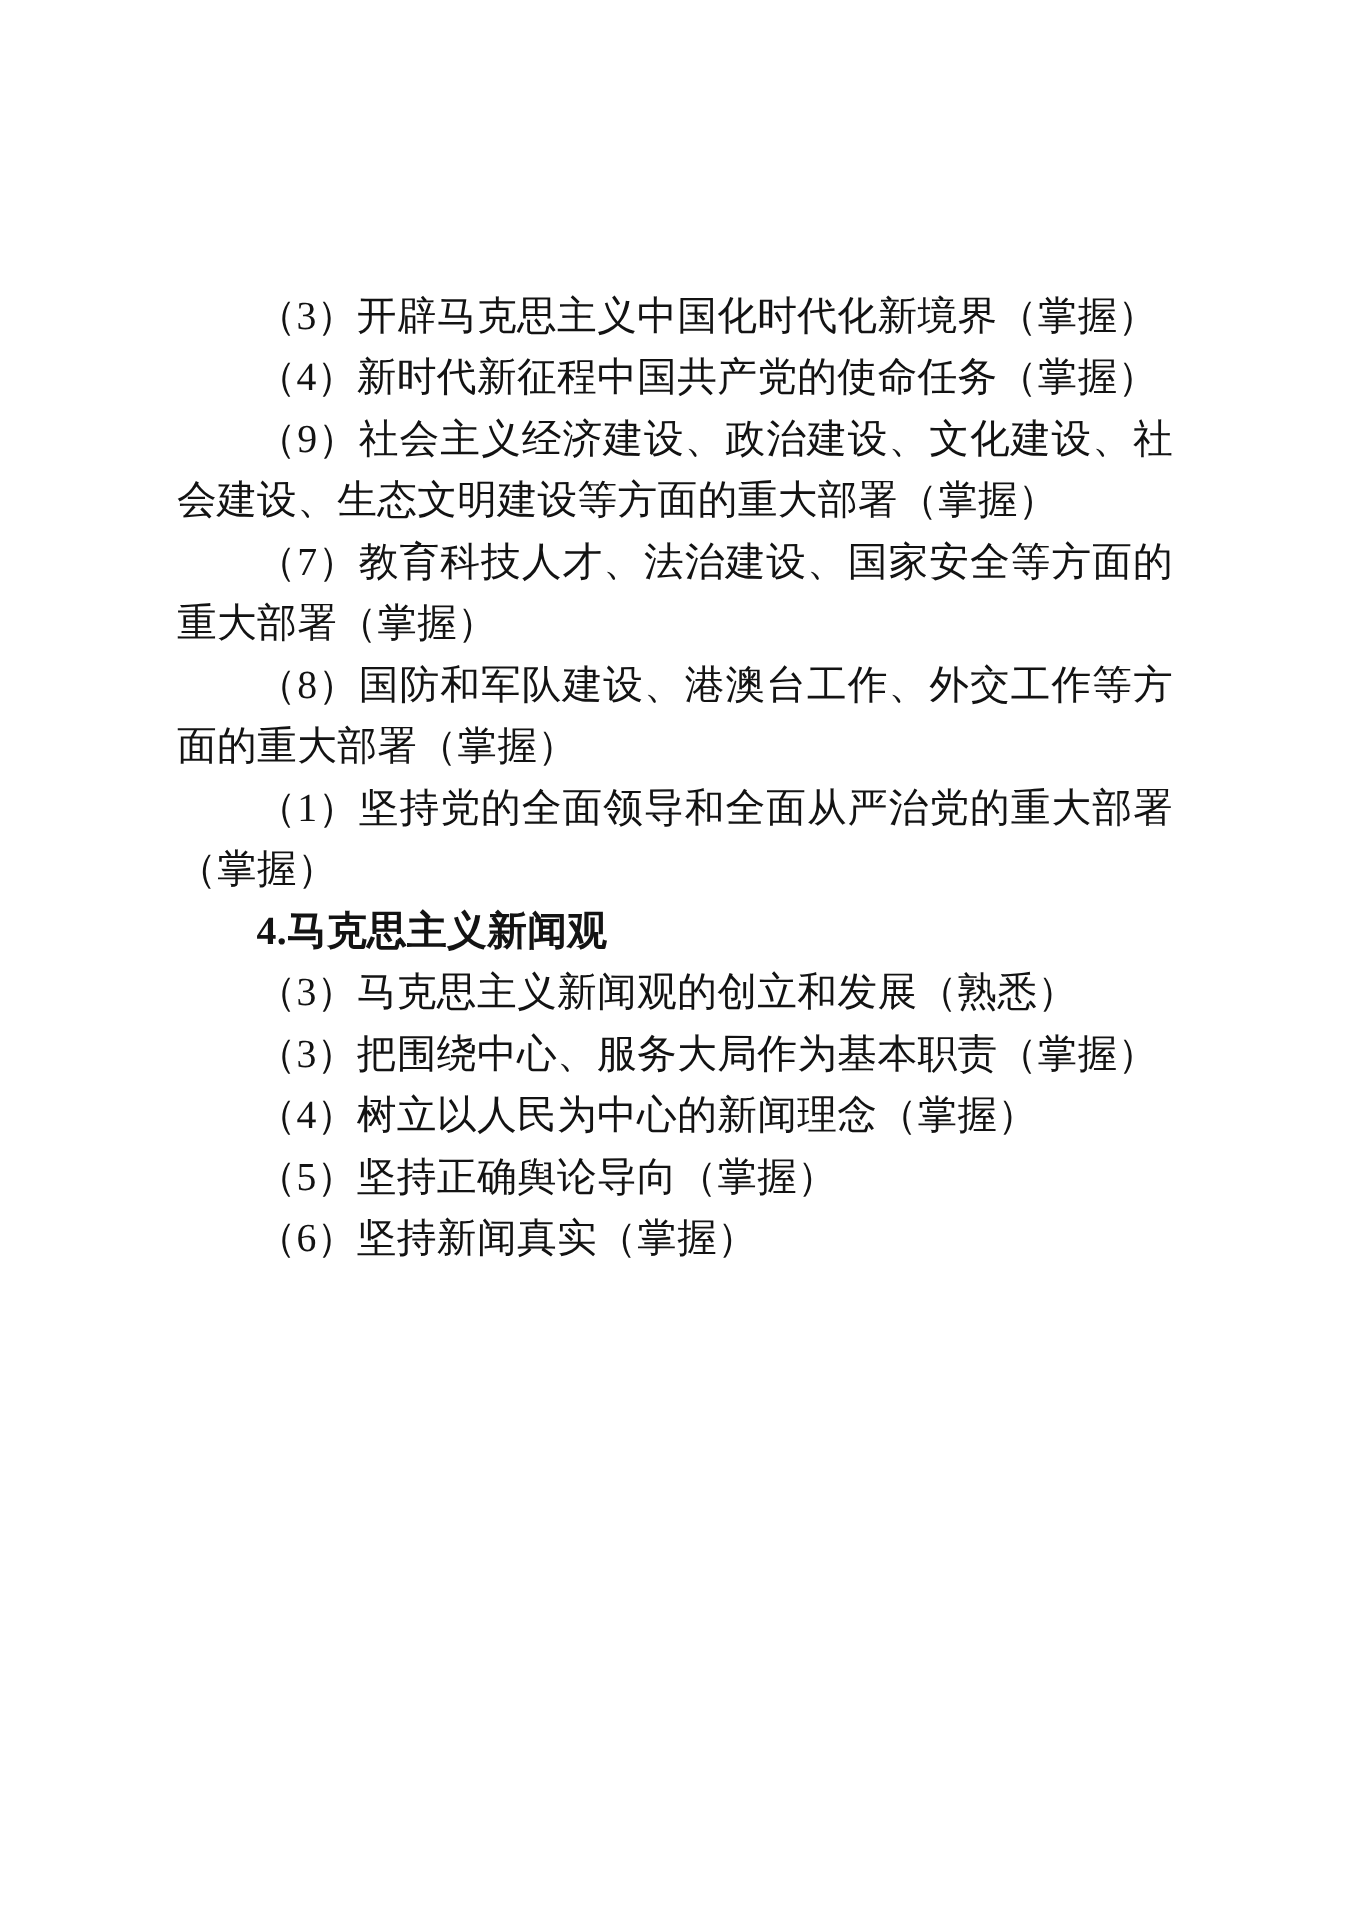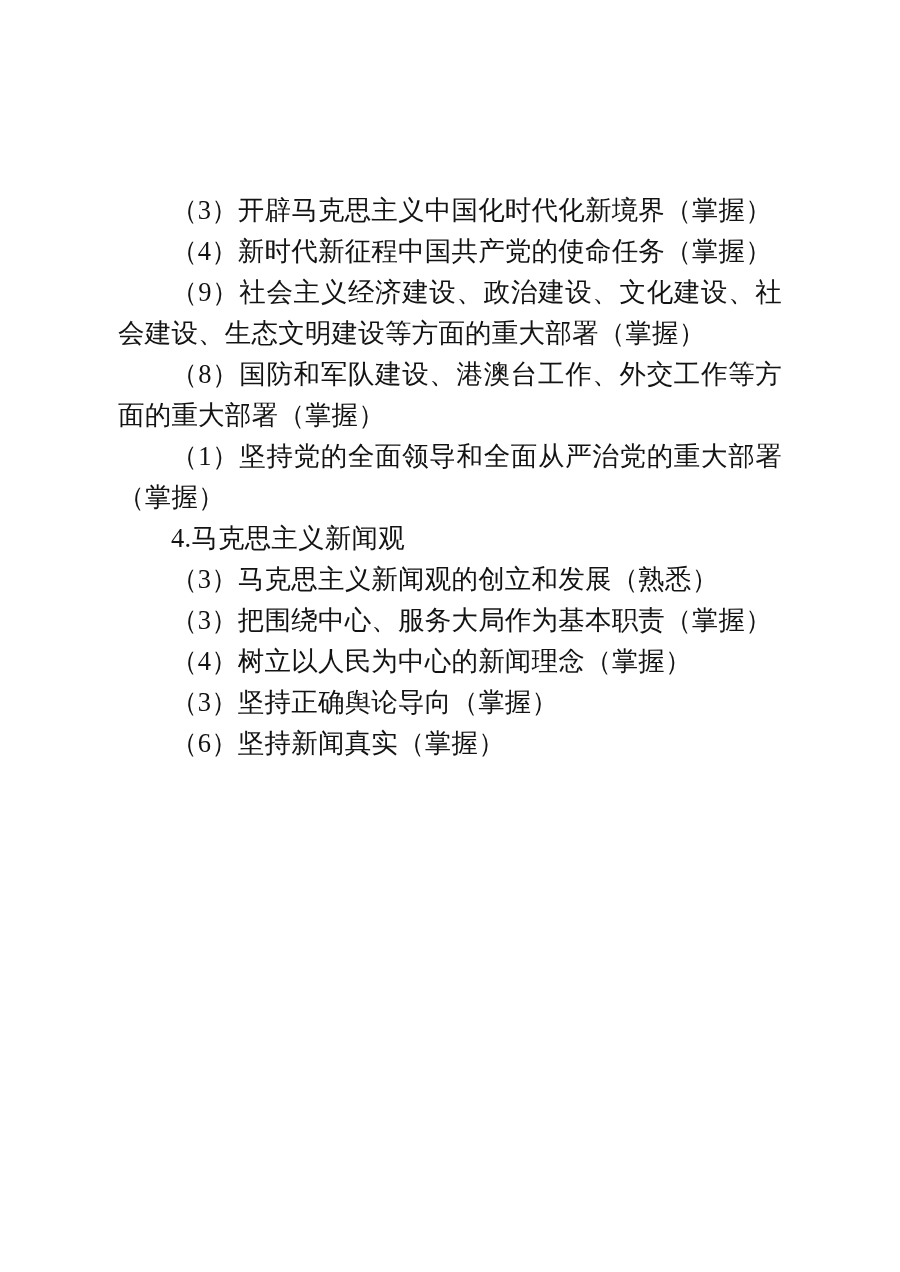--- a/index.html
+++ b/index.html
@@ -30,21 +30,21 @@
     text-align: justify;
     text-justify: inter-ideograph;
     margin: 0 0 0 0;
     white-space: pre-wrap;
   }
   .indent {
     text-indent: 2em;
   }
   .heading {
     text-indent: 2em;
-    font-weight: normal;
+    font-weight: bold;
   }
   .pagenum {
     position: absolute;
     left: 0;
     right: 0;
     top: 1178px;
     text-align: center;
     font-size: 22px;
     font-family: "Liberation Serif", "DejaVu Serif", serif;
     color: #131313;
@@ -52,25 +52,26 @@
 </style>
 </head>
 <body>
 
 <div class="page">
   <div class="content">
 
     <p class="para indent">（3）开辟马克思主义中国化时代化新境界（掌握）</p>
     <p class="para indent">（4）新时代新征程中国共产党的使命任务（掌握）</p>
     <p class="para indent">（9）社会主义经济建设、政治建设、文化建设、社会建设、生态文明建设等方面的重大部署（掌握）</p>
+    <p class="para indent">（7）教育科技人才、法治建设、国家安全等方面的重大部署（掌握）</p>
     <p class="para indent">（8）国防和军队建设、港澳台工作、外交工作等方面的重大部署（掌握）</p>
     <p class="para indent">（1）坚持党的全面领导和全面从严治党的重大部署（掌握）</p>
     <p class="para heading">4.马克思主义新闻观</p>
     <p class="para indent">（3）马克思主义新闻观的创立和发展（熟悉）</p>
     <p class="para indent">（3）把围绕中心、服务大局作为基本职责（掌握）</p>
     <p class="para indent">（4）树立以人民为中心的新闻理念（掌握）</p>
-    <p class="para indent">（3）坚持正确舆论导向（掌握）</p>
+    <p class="para indent">（5）坚持正确舆论导向（掌握）</p>
     <p class="para indent">（6）坚持新闻真实（掌握）</p>
 
   </div>
 
   <div class="pagenum">9</div>
 </div>
 
 </body></html>

